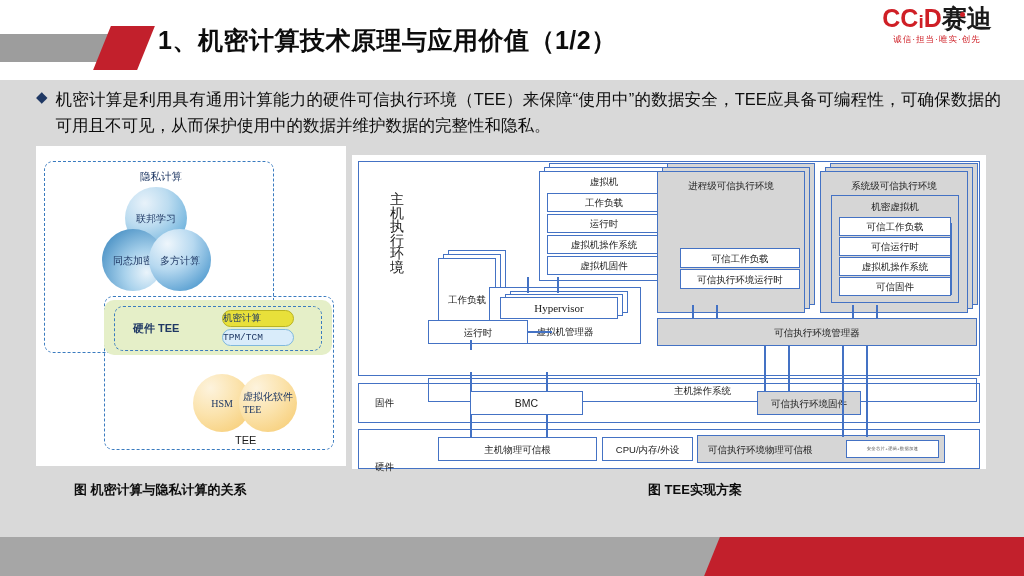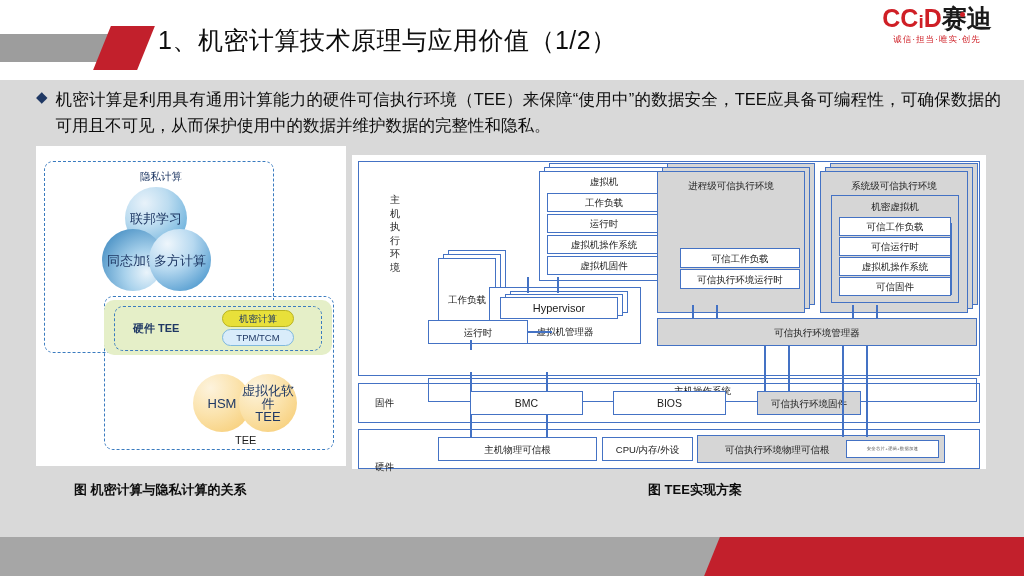--- a/index.html
+++ b/index.html
@@ -8,21 +8,21 @@
     background:#d9d9d9;
     font-family:"Liberation Sans","DejaVu Sans",sans-serif;
     position:relative;
   }
   
   .hdr{position:absolute;left:0;top:0;width:1024px;height:80px;background:#ffffff;}
   .hdr-gray{position:absolute;left:-6px;top:34px;width:140px;height:28px;
             background:#9d9d9d;transform:skewX(-22deg);}
   .hdr-red{position:absolute;left:102px;top:26px;width:44px;height:44px;
            background:#c2202c;transform:skewX(-22deg);}
-  .hdr-title{position:absolute;left:158px;top:24px;font-size:25px;font-weight:normal;
+  .hdr-title{position:absolute;left:158px;top:24px;font-size:25px;font-weight:bold;
              color:#0d0d0d;letter-spacing:.5px;white-space:nowrap;}
   .logo{position:absolute;right:12px;top:6px;text-align:center;width:150px;}
   .logo-main{font-size:25px;font-weight:bold;line-height:1;white-space:nowrap;}
   .logo-cc{color:#cf1f26;}
   .logo-i{color:#cf1f26;font-size:19px;position:relative;top:1px;}
   .logo-d{color:#cf1f26;}
   .logo-cn{color:#1a1a1a;}
   .logo-tag{font-size:8.5px;color:#cf1f26;margin-top:3px;letter-spacing:1px;white-space:nowrap;}
   .logo-dot{position:absolute;right:47px;top:6px;width:5px;height:5px;border-radius:50%;
             background:#cf1f26;}
@@ -33,44 +33,44 @@
   .btxt{font-size:16.5px;line-height:26px;color:#0d0d0d;text-align:justify;}
 
   
   .figL{position:absolute;left:36px;top:146px;width:310px;height:320px;background:#fff;}
   .figR{position:absolute;left:352px;top:155px;width:634px;height:314px;background:#fff;}
 
   
   .dashbox{position:absolute;border:1.3px dashed #3a7bbf;border-radius:9px;}
   .lblA{position:absolute;font-size:10.5px;color:#1f3864;white-space:nowrap;}
   .circ{position:absolute;border-radius:50%;display:flex;align-items:center;
-        justify-content:center;text-align:center;font-size:13px;color:#1f3864;
-        line-height:13px;}
+        justify-content:center;font-size:10px;color:#1f3864;
+        line-height:13px;font-family:Liberation Serif, serif;}
   .cb1{background:radial-gradient(circle at 32% 26%,#e8f2fa 0%,#bcdcf0 38%,#4a9fd4 100%);}
   .cb2{background:radial-gradient(circle at 72% 70%,#eaf4fb 0%,#a9d2ec 35%,#2b7cb8 100%);}
   .cb3{background:radial-gradient(circle at 30% 24%,#eef6fc 0%,#b7d9f0 40%,#2f86c4 100%);}
   .co{background:radial-gradient(circle at 30% 24%,#fdf3dd 0%,#fbe3ad 45%,#f6c96b 100%);}
   .greenbox{position:absolute;background:#e5efc8;border-radius:10px;}
-  .pill{position:absolute;border-radius:10px;text-align:center;font-size:9.5px;
-        line-height:15px;height:15px;color:#1f3864;}
+  .pill{position:absolute;border-radius:10px;text-align:left;font-size:9.5px;
+        line-height:15px;height:15px;color:#1f3864;font-family:Liberation Mono, monospace;}
   .pill-y{background:#e8e03a;border:1px solid #b9b322;}
   .pill-b{background:#d9ecfa;border:1px solid #7fb8dd;}
   .hwtee{position:absolute;font-size:11px;font-weight:bold;color:#1f3864;}
 
   
   .bx{position:absolute;box-sizing:border-box;border:1.1px solid #4472c4;
       background:#fff;font-size:9.5px;color:#1a1a1a;display:flex;
       align-items:center;justify-content:center;text-align:center;line-height:11px;}
   .bx.gray{background:#d6d6d6;}
   .bx.lbl{justify-content:flex-start;padding-left:9px;}
   .stack{position:absolute;}
   .stack .sh{position:absolute;box-sizing:border-box;border:1.1px solid #4472c4;background:#fff;}
   .stack .sh.g{background:#d6d6d6;}
   .arrow{position:absolute;background:#4472c4;}
-  .vtxt{position:absolute;font-size:10px;color:#1a1a1a;width:14px;text-align:left;
+  .vtxt{position:absolute;font-size:14px;color:#1a1a1a;width:14px;text-align:center;
         line-height:13.5px;}
   .tiny{font-size:4.4px;line-height:6px;letter-spacing:.2px;color:#555;}
 
   
   .cap{position:absolute;font-size:13px;font-weight:bold;color:#0d0d0d;white-space:nowrap;}
   .capL{left:74px;top:481px;}
   .capR{left:648px;top:481px;}
 
   
   .ftr{position:absolute;left:0;top:537px;width:1024px;height:39px;overflow:hidden;}
@@ -146,21 +146,21 @@
   </div>
 
   <div class="stack" style="left:86px;top:95px;width:72px;height:90px;">
     <div class="sh" style="left:10px;top:0;width:58px;height:82px;"></div>
     <div class="sh" style="left:5px;top:4px;width:58px;height:82px;"></div>
     <div class="bx" style="left:0;top:8px;width:58px;height:82px;">工作负载</div>
   </div>
 
   <div class="bx" style="left:137px;top:132px;width:152px;height:57px;"></div>
   <div class="bx" style="left:137px;top:166px;width:152px;height:20px;border:none;background:transparent;">虚拟机管理器</div>
-  <div class="stack" style="left:148px;top:136px;width:132px;height:30px;">
+  <div class="stack" style="left:148px;top:136px;width:132px;height:30px;font-family:Liberation Serif, serif;">
     <div class="sh" style="left:10px;top:0;width:118px;height:22px;"></div>
     <div class="sh" style="left:5px;top:3px;width:118px;height:22px;"></div>
     <div class="bx" style="left:0;top:6px;width:118px;height:22px;font-size:11px;">Hypervisor</div>
   </div>
 
   <div class="bx" style="left:76px;top:165px;width:100px;height:24px;">运行时</div>
 
   <div class="arrow" style="left:118px;top:185px;width:1.5px;height:10px;"></div>
   <div class="arrow" style="left:176px;top:176px;width:24px;height:1.5px;"></div>
   <div class="arrow" style="left:175px;top:122px;width:1.5px;height:16px;"></div>
@@ -194,29 +194,28 @@
   <div class="arrow" style="left:364px;top:150px;width:1.5px;height:14px;"></div>
   <div class="arrow" style="left:500px;top:150px;width:1.5px;height:14px;"></div>
   <div class="arrow" style="left:524px;top:150px;width:1.5px;height:14px;"></div>
 
   <div class="bx" style="left:76px;top:193px;width:549px;height:24px;margin-top:30px;">主机操作系统</div>
   <div class="arrow" style="left:118px;top:189px;width:1.5px;height:6px;"></div>
 
   <div class="bx" style="left:6px;top:228px;width:622px;height:40px;background:transparent;"></div>
   <div class="bx lbl" style="left:14px;top:236px;width:50px;height:22px;border:none;background:transparent;">固件</div>
   <div class="bx" style="left:118px;top:236px;width:113px;height:24px;font-size:10.5px;">BMC</div>
-  <div class="bx" style="left:261px;top:236px;width:113px;height:24px;font-size:10.5px;">BIOS</div>
   <div class="bx gray" style="left:405px;top:236px;width:104px;height:24px;">可信执行环境固件</div>
 
   <div class="bx" style="left:6px;top:274px;width:622px;height:40px;background:transparent;"></div>
   <div class="bx lbl" style="left:14px;top:300px;width:50px;height:22px;border:none;background:transparent;">硬件</div>
   <div class="bx" style="left:86px;top:282px;width:159px;height:24px;">主机物理可信根</div>
   <div class="bx" style="left:250px;top:282px;width:91px;height:24px;">CPU/内存/外设</div>
   <div class="bx gray" style="left:345px;top:280px;width:248px;height:28px;justify-content:flex-start;">
-    <span style="padding-left:10px;margin-left:17px;">可信执行环境物理可信根</span>
+    <span style="padding-left:10px;">可信执行环境物理可信根</span>
   </div>
   <div class="bx" style="left:494px;top:285px;width:93px;height:18px;">
     <span class="tiny">安全芯片+逻辑+数据加速</span>
   </div>
 
   <div class="arrow" style="left:118px;top:217px;width:1.5px;height:19px;"></div>
   <div class="arrow" style="left:194px;top:217px;width:1.5px;height:19px;"></div>
   <div class="arrow" style="left:118px;top:260px;width:1.5px;height:22px;"></div>
   <div class="arrow" style="left:194px;top:260px;width:1.5px;height:22px;"></div>
   <div class="arrow" style="left:412px;top:191px;width:1.5px;height:45px;"></div>

